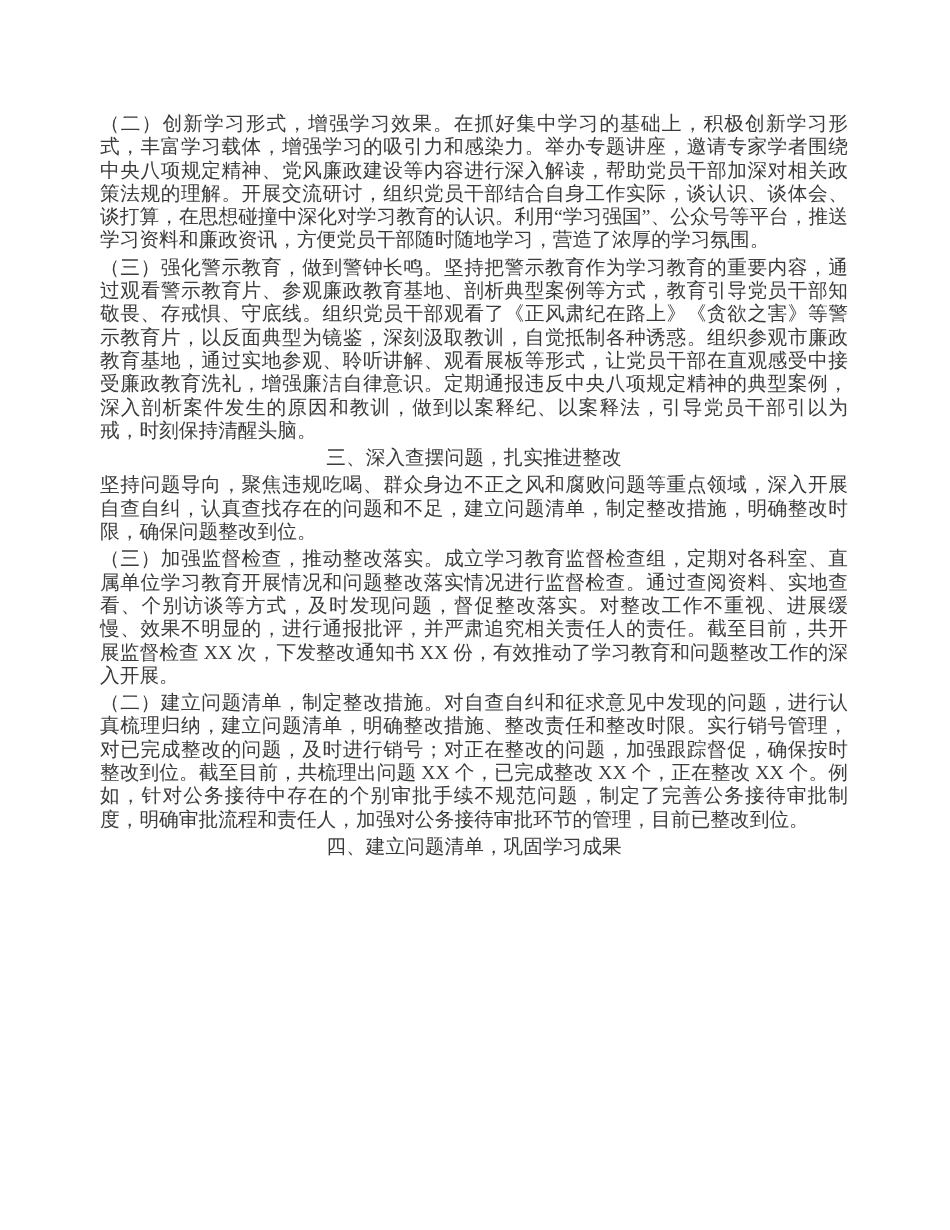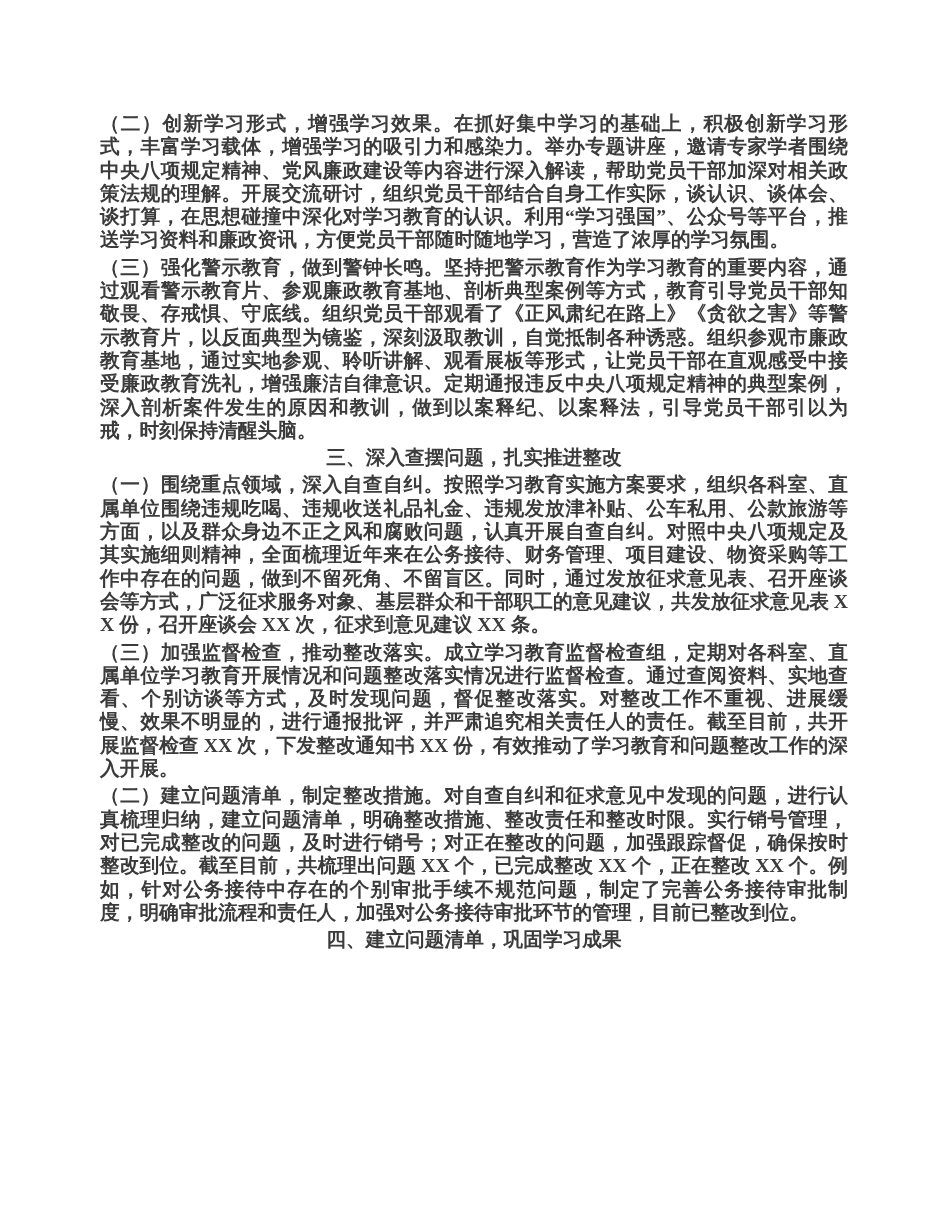--- a/index.html
+++ b/index.html
@@ -27,32 +27,31 @@
     font-size: 19.7px;
     line-height: 23.3px;
     letter-spacing: 0;
     color: #3b3b3b;
     text-align: justify;
     text-justify: inter-ideograph;
   }
   .page-content p {
     margin: 0 0 4px 0;
     word-break: break-all;
-    font-weight: bold;
   }
   .page-content p.heading {
     text-align: center;
   }
 </style>
 </head>
 <body style="background: rgb(255, 255, 255);">
 
 <div class="page">
   <div class="page-content" style="color: rgb(59, 59, 59);">
     <p>（二）创新学习形式，增强学习效果。在抓好集中学习的基础上，积极创新学习形式，丰富学习载体，增强学习的吸引力和感染力。举办专题讲座，邀请专家学者围绕中央八项规定精神、党风廉政建设等内容进行深入解读，帮助党员干部加深对相关政策法规的理解。开展交流研讨，组织党员干部结合自身工作实际，谈认识、谈体会、谈打算，在思想碰撞中深化对学习教育的认识。利用“学习强国”、公众号等平台，推送学习资料和廉政资讯，方便党员干部随时随地学习，营造了浓厚的学习氛围。</p>
     <p>（三）强化警示教育，做到警钟长鸣。坚持把警示教育作为学习教育的重要内容，通过观看警示教育片、参观廉政教育基地、剖析典型案例等方式，教育引导党员干部知敬畏、存戒惧、守底线。组织党员干部观看了《正风肃纪在路上》《贪欲之害》等警示教育片，以反面典型为镜鉴，深刻汲取教训，自觉抵制各种诱惑。组织参观市廉政教育基地，通过实地参观、聆听讲解、观看展板等形式，让党员干部在直观感受中接受廉政教育洗礼，增强廉洁自律意识。定期通报违反中央八项规定精神的典型案例，深入剖析案件发生的原因和教训，做到以案释纪、以案释法，引导党员干部引以为戒，时刻保持清醒头脑。</p>
     <p class="heading">三、深入查摆问题，扎实推进整改</p>
-    <p>（一）围绕重点领域，深入自查自纠。按照学习教育实施方案要求，组织各科室、直属单位围绕违规吃喝、违规收送礼品礼金、违规发放津补贴、公车私用、公款旅游等方面，以及群众身边不正之风和腐败问题，认真开展自查自纠。对照中央八项规定及其实施细则精神，全面梳理近年来在公务接待、财务管理、项目建设、物资采购等工作中存在的问题，做到不留死角、不留盲区。同时，通过发放征求意见表、召开座谈会等方式，广泛征求服务对象、基层群众和干部职工的意见建议，共发放征求意见表 XX 份，召开座谈会 XX 次，征求到意见建议 XX 条。</p>
+    <p>坚持问题导向，聚焦违规吃喝、群众身边不正之风和腐败问题等重点领域，深入开展自查自纠，认真查找存在的问题和不足，建立问题清单，制定整改措施，明确整改时限，确保问题整改到位。</p>
     <p>（三）加强监督检查，推动整改落实。成立学习教育监督检查组，定期对各科室、直属单位学习教育开展情况和问题整改落实情况进行监督检查。通过查阅资料、实地查看、个别访谈等方式，及时发现问题，督促整改落实。对整改工作不重视、进展缓慢、效果不明显的，进行通报批评，并严肃追究相关责任人的责任。截至目前，共开展监督检查 XX 次，下发整改通知书 XX 份，有效推动了学习教育和问题整改工作的深入开展。</p>
     <p>（二）建立问题清单，制定整改措施。对自查自纠和征求意见中发现的问题，进行认真梳理归纳，建立问题清单，明确整改措施、整改责任和整改时限。实行销号管理，对已完成整改的问题，及时进行销号；对正在整改的问题，加强跟踪督促，确保按时整改到位。截至目前，共梳理出问题 XX 个，已完成整改 XX 个，正在整改 XX 个。例如，针对公务接待中存在的个别审批手续不规范问题，制定了完善公务接待审批制度，明确审批流程和责任人，加强对公务接待审批环节的管理，目前已整改到位。</p>
     <p class="heading">四、建立问题清单，巩固学习成果</p>
   </div>
 </div>
 
 </body></html>

